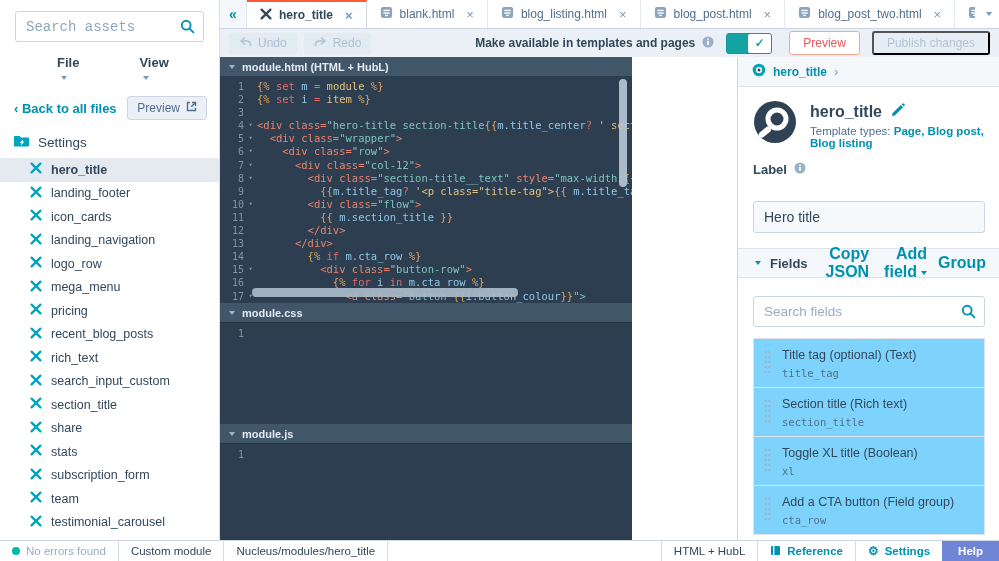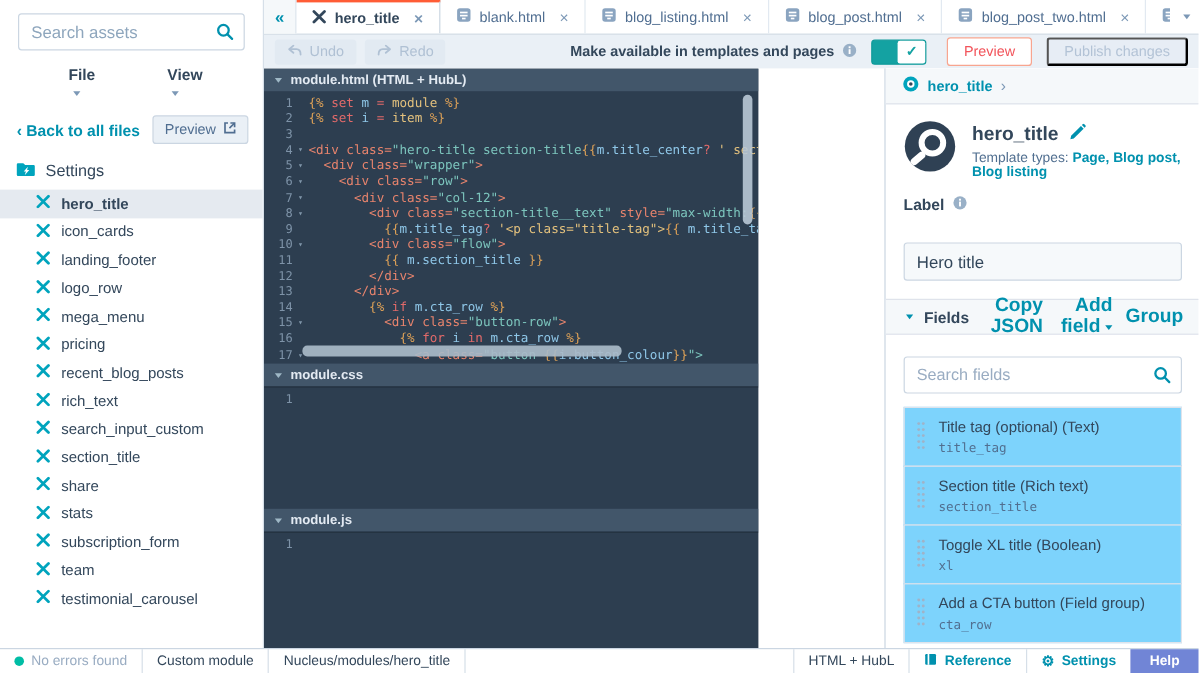--- a/index.html
+++ b/index.html
@@ -2,21 +2,21 @@
 <html><head>
 <meta charset="utf-8">
 <style>
   *{box-sizing:border-box;margin:0;padding:0;}
   html,body{width:999px;height:561px;background:#fff;}
   .app{position:relative;width:999px;height:561px;overflow:hidden;font-family:"Liberation Sans",sans-serif;color:#33475b;font-size:13px;background:#fff;}
 
   
   .sidebar{position:absolute;left:0;top:0;width:220px;height:540px;background:#fff;border-right:1px solid #d6dfe8;z-index:2;overflow:hidden;}
   .searchwrap{position:relative;margin:11px 15px 0 15px;}
-  .searchwrap input{width:100%;height:31px;border:1px solid #cbd6e2;border-radius:3px;padding:0 30px 0 10px;font-size:14px;color:#be185d;font-family:Liberation Sans, sans-serif;background:#fff;outline:none;}
+  .searchwrap input{width:100%;height:31px;border:1px solid #cbd6e2;border-radius:3px;padding:0 30px 0 10px;font-size:14px;color:#be185d;font-family:Liberation Mono, monospace;background:#fff;outline:none;}
   .searchwrap input::placeholder{color:#8ea6bd;}
   .searchwrap .sicon{position:absolute;right:9px;top:8px;}
   .menubar{display:flex;gap:20px;padding:13px 0 0 17px;font-weight:bold;font-size:13px;}
   .menu{cursor:pointer;padding-left:40px;}
   .car{display:inline-block;width:0;height:0;border-left:3.5px solid transparent;border-right:3.5px solid transparent;border-top:4.5px solid #7c98b6;margin-left:4px;vertical-align:2px;}
   .car.teal{border-top-color:#0091ae;}
   .backrow{display:flex;align-items:center;justify-content:space-between;padding:11px 12px 0 14px;}
   .backlink{color:#0091ae;font-weight:bold;font-size:13px;cursor:pointer;}
   .pvbtn{display:flex;align-items:center;gap:6px;background:#eaf0f6;border:1px solid #cbd6e2;border-radius:3px;height:24px;padding:0 9px;font-size:12px;color:#506e91;cursor:pointer;}
   .folder-row{display:flex;align-items:center;gap:8px;padding:14px 0 7px 13px;font-size:13.5px;}
@@ -137,27 +137,33 @@
         <div class="side-item sel">
           <span><svg width="12" height="12" viewBox="0 0 12 12">
               <path d="M1.6 1.6 L10.4 10.4 M10.4 1.6 L1.6 10.4" stroke="#00a4bd" stroke-width="2.3" stroke-linecap="round" fill="none"></path>
             </svg></span>
           <span>hero_title</span>
         </div>
         <div class="side-item">
           <span><svg width="12" height="12" viewBox="0 0 12 12">
               <path d="M1.6 1.6 L10.4 10.4 M10.4 1.6 L1.6 10.4" stroke="#00a4bd" stroke-width="2.3" stroke-linecap="round" fill="none"></path>
             </svg></span>
+          <span>landing_footer</span>
+        </div>
+        <div class="side-item">
+          <span><svg width="12" height="12" viewBox="0 0 12 12">
+              <path d="M1.6 1.6 L10.4 10.4 M10.4 1.6 L1.6 10.4" stroke="#00a4bd" stroke-width="2.3" stroke-linecap="round" fill="none"></path>
+            </svg></span>
           <span>icon_cards</span>
         </div>
         <div class="side-item">
           <span><svg width="12" height="12" viewBox="0 0 12 12">
               <path d="M1.6 1.6 L10.4 10.4 M10.4 1.6 L1.6 10.4" stroke="#00a4bd" stroke-width="2.3" stroke-linecap="round" fill="none"></path>
             </svg></span>
-          <span>landing_footer</span>
+          <span>landing_navigation</span>
         </div>
         <div class="side-item">
           <span><svg width="12" height="12" viewBox="0 0 12 12">
               <path d="M1.6 1.6 L10.4 10.4 M10.4 1.6 L1.6 10.4" stroke="#00a4bd" stroke-width="2.3" stroke-linecap="round" fill="none"></path>
             </svg></span>
           <span>logo_row</span>
         </div>
         <div class="side-item">
           <span><svg width="12" height="12" viewBox="0 0 12 12">
               <path d="M1.6 1.6 L10.4 10.4 M10.4 1.6 L1.6 10.4" stroke="#00a4bd" stroke-width="2.3" stroke-linecap="round" fill="none"></path>

